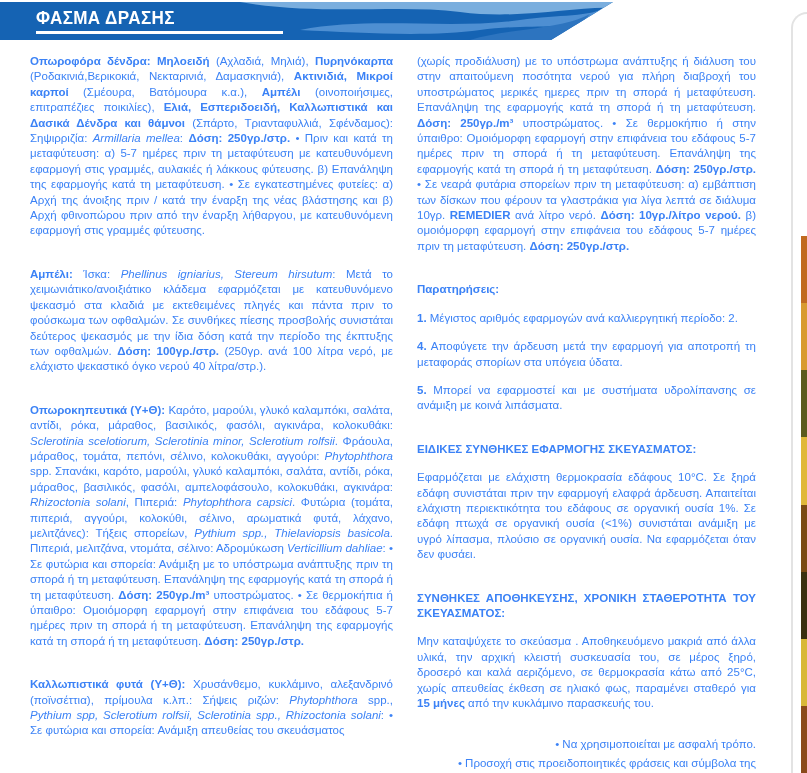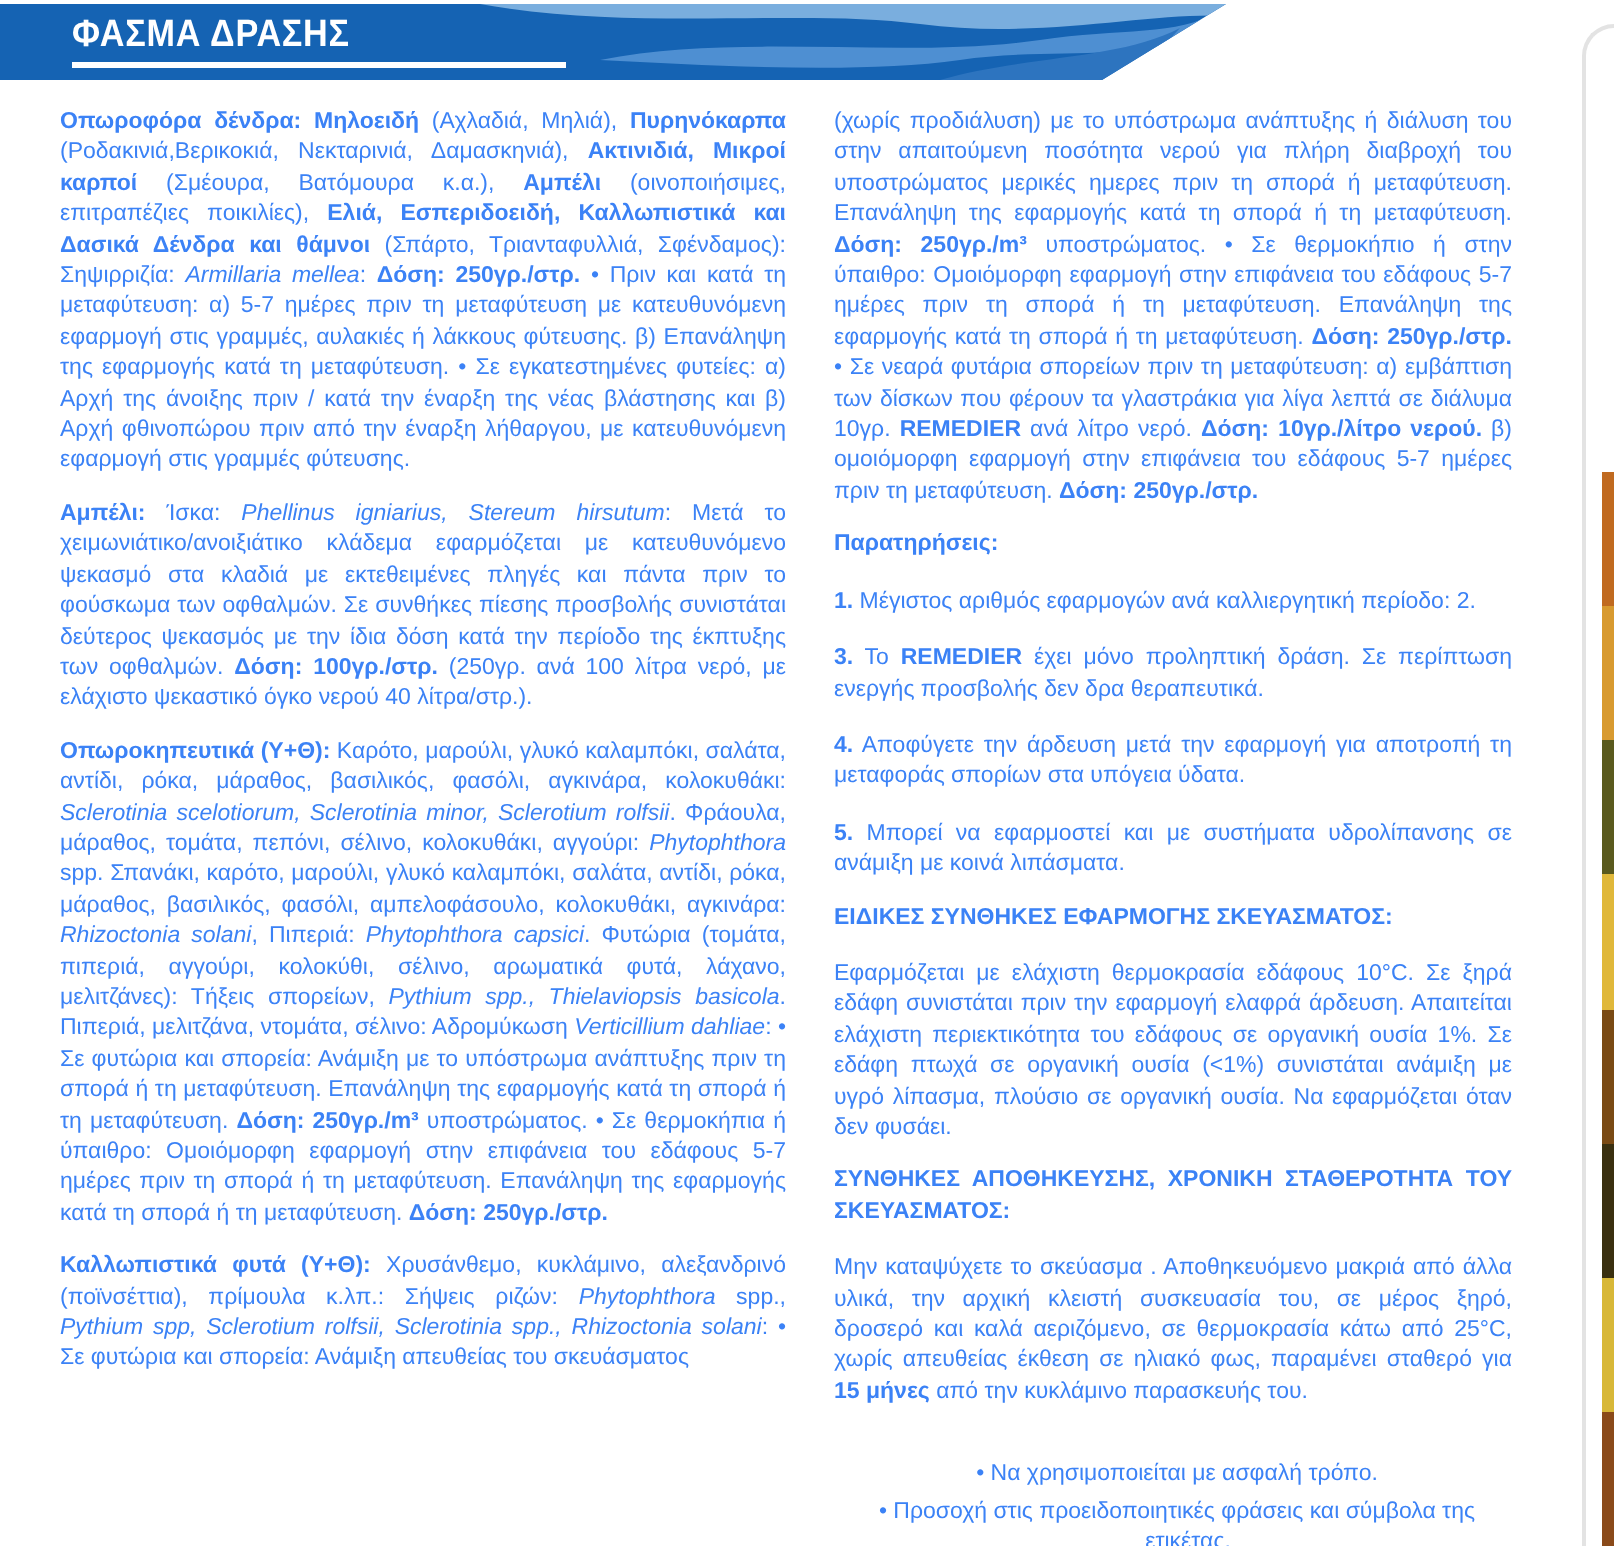--- a/index.html
+++ b/index.html
@@ -12,25 +12,25 @@
   .header svg{position:absolute;top:0;left:0;display:block}
   .title{position:absolute;left:36px;top:7px;color:#ffffff;font-size:19px;font-weight:bold;
          letter-spacing:.4px;transform:scaleX(.9);transform-origin:left center;white-space:nowrap}
   .title-underline{position:absolute;left:36px;top:31px;width:247px;height:2.5px;background:#ffffff}
 
   
   .cols{position:absolute;left:30px;top:54px;width:752px;display:flex;gap:24px;color:#3b82f6}
   .col{font-size:11.5px;line-height:15.4px}
   .col-left{flex:0 0 363px;width:363px}
   .col-right{flex:1;padding-right:26px}
-  .para{text-align:justify;margin-top:11px}
+  .para{text-align:justify;margin-top:28px}
   .para:first-child{margin-top:0}
   .para.tight{margin-top:13px}
   .para.gap{margin-top:26px}
-  .para.bullet{text-align:center;padding-left:15px;text-indent:-11px;margin-top:3px}
+  .para.bullet{text-align:right;padding-left:15px;text-indent:-11px;margin-top:3px}
   .para.bullet.gap{margin-top:26px}
   .b{font-weight:bold}
   .i{font-style:italic}
 
   
   .adjacent-border{position:absolute;left:791px;top:12px;width:30px;height:761px;
          border-left:2px solid #e3e3e3;border-top:2px solid #e3e3e3;border-top-left-radius:16px}
   .photo-sliver{position:absolute;left:801px;top:236px;width:6px;height:537px;
          display:flex;flex-direction:column;overflow:hidden}
   .photo-sliver div{flex:1}
@@ -62,21 +62,20 @@
     <div class="col col-left">
         <div class="para"><span class="b">Οπωροφόρα δένδρα: Μηλοειδή</span><span> (Αχλαδιά, Μηλιά), </span><span class="b">Πυρηνόκαρπα</span><span> (Ροδακινιά,Βερικοκιά, Νεκταρινιά, Δαμασκηνιά), </span><span class="b">Ακτινιδιά, Μικροί καρποί</span><span> (Σμέουρα, Βατόμουρα κ.α.), </span><span class="b">Αμπέλι</span><span> (οινοποιήσιμες, επιτραπέζιες ποικιλίες), </span><span class="b">Ελιά, Εσπεριδοειδή, Καλλωπιστικά και Δασικά Δένδρα και θάμνοι</span><span> (Σπάρτο, Τριανταφυλλιά, Σφένδαμος): Σηψιρριζία: </span><span class="i">Armillaria mellea</span><span>: </span><span class="b">Δόση: 250γρ./στρ.</span><span> • Πριν και κατά τη μεταφύτευση: α) 5-7 ημέρες πριν τη μεταφύτευση με κατευθυνόμενη εφαρμογή στις γραμμές, αυλακιές ή λάκκους φύτευσης. β) Επανάληψη της εφαρμογής κατά τη μεταφύτευση. • Σε εγκατεστημένες φυτείες: α) Αρχή της άνοιξης πριν / κατά την έναρξη της νέας βλάστησης και β) Αρχή φθινοπώρου πριν από την έναρξη λήθαργου, με κατευθυνόμενη εφαρμογή στις γραμμές φύτευσης.</span></div>
         <div class="para"><span class="b">Αμπέλι:</span><span> Ίσκα: </span><span class="i">Phellinus igniarius, Stereum hirsutum</span><span>: Μετά το χειμωνιάτικο/ανοιξιάτικο κλάδεμα εφαρμόζεται με κατευθυνόμενο ψεκασμό στα κλαδιά με εκτεθειμένες πληγές και πάντα πριν το φούσκωμα των οφθαλμών. Σε συνθήκες πίεσης προσβολής συνιστάται δεύτερος ψεκασμός με την ίδια δόση κατά την περίοδο της έκπτυξης των οφθαλμών. </span><span class="b">Δόση: 100γρ./στρ.</span><span> (250γρ. ανά 100 λίτρα νερό, με ελάχιστο ψεκαστικό όγκο νερού 40 λίτρα/στρ.).</span></div>
         <div class="para"><span class="b">Οπωροκηπευτικά (Υ+Θ):</span><span> Καρότο, μαρούλι, γλυκό καλαμπόκι, σαλάτα, αντίδι, ρόκα, μάραθος, βασιλικός, φασόλι, αγκινάρα, κολοκυθάκι: </span><span class="i">Sclerotinia scelotiorum, Sclerotinia minor, Sclerotium rolfsii</span><span>. Φράουλα, μάραθος, τομάτα, πεπόνι, σέλινο, κολοκυθάκι, αγγούρι: </span><span class="i">Phytophthora</span><span> spp. Σπανάκι, καρότο, μαρούλι, γλυκό καλαμπόκι, σαλάτα, αντίδι, ρόκα, μάραθος, βασιλικός, φασόλι, αμπελοφάσουλο, κολοκυθάκι, αγκινάρα: </span><span class="i">Rhizoctonia solani</span><span>, Πιπεριά: </span><span class="i">Phytophthora capsici</span><span>. Φυτώρια (τομάτα, πιπεριά, αγγούρι, κολοκύθι, σέλινο, αρωματικά φυτά, λάχανο, μελιτζάνες): Τήξεις σπορείων, </span><span class="i">Pythium spp., Thielaviopsis basicola</span><span>. Πιπεριά, μελιτζάνα, ντομάτα, σέλινο: Αδρομύκωση </span><span class="i">Verticillium dahliae</span><span>: • Σε φυτώρια και σπορεία: Ανάμιξη με το υπόστρωμα ανάπτυξης πριν τη σπορά ή τη μεταφύτευση. Επανάληψη της εφαρμογής κατά τη σπορά ή τη μεταφύτευση. </span><span class="b">Δόση: 250γρ./m³</span><span> υποστρώματος. • Σε θερμοκήπια ή ύπαιθρο: Ομοιόμορφη εφαρμογή στην επιφάνεια του εδάφους 5-7 ημέρες πριν τη σπορά ή τη μεταφύτευση. Επανάληψη της εφαρμογής κατά τη σπορά ή τη μεταφύτευση. </span><span class="b">Δόση: 250γρ./στρ.</span></div>
         <div class="para"><span class="b">Καλλωπιστικά φυτά (Υ+Θ):</span><span> Χρυσάνθεμο, κυκλάμινο, αλεξανδρινό (ποϊνσέττια), πρίμουλα κ.λπ.: Σήψεις ριζών: </span><span class="i">Phytophthora</span><span> spp., </span><span class="i">Pythium spp, Sclerotium rolfsii, Sclerotinia spp., Rhizoctonia solani</span><span>: • Σε φυτώρια και σπορεία: Ανάμιξη απευθείας του σκευάσματος</span></div>
       </div>
     <div class="col col-right">
         <div class="para"><span>(χωρίς προδιάλυση) με το υπόστρωμα ανάπτυξης ή διάλυση του στην απαιτούμενη ποσότητα νερού για πλήρη διαβροχή του υποστρώματος μερικές ημερες πριν τη σπορά ή μεταφύτευση. Επανάληψη της εφαρμογής κατά τη σπορά ή τη μεταφύτευση. </span><span class="b">Δόση: 250γρ./m³</span><span> υποστρώματος. • Σε θερμοκήπιο ή στην ύπαιθρο: Ομοιόμορφη εφαρμογή στην επιφάνεια του εδάφους 5-7 ημέρες πριν τη σπορά ή τη μεταφύτευση. Επανάληψη της εφαρμογής κατά τη σπορά ή τη μεταφύτευση. </span><span class="b">Δόση: 250γρ./στρ.</span><span> • Σε νεαρά φυτάρια σπορείων πριν τη μεταφύτευση:  α) εμβάπτιση των δίσκων που φέρουν τα γλαστράκια για λίγα λεπτά σε διάλυμα 10γρ. </span><span class="b">REMEDIER</span><span> ανά λίτρο νερό. </span><span class="b">Δόση: 10γρ./λίτρο νερού.</span><span> β) ομοιόμορφη εφαρμογή στην επιφάνεια του εδάφους 5-7 ημέρες πριν τη μεταφύτευση. </span><span class="b">Δόση: 250γρ./στρ.</span></div>
         <div class="para"><span class="b">Παρατηρήσεις:</span></div>
         <div class="para tight"><span class="b">1.</span><span> Μέγιστος αριθμός εφαρμογών ανά καλλιεργητική περίοδο: 2.</span></div>
-        <div class="para tight"><span class="b">3.</span><span> Το </span><span class="b">REMEDIER</span><span> έχει μόνο προληπτική δράση. Σε περίπτωση ενεργής προσβολής δεν δρα θεραπευτικά.</span></div>
         <div class="para tight"><span class="b">4.</span><span> Αποφύγετε την άρδευση μετά την εφαρμογή για αποτροπή τη μεταφοράς σπορίων στα υπόγεια ύδατα.</span></div>
         <div class="para tight"><span class="b">5.</span><span> Μπορεί να εφαρμοστεί και με συστήματα υδρολίπανσης σε ανάμιξη με κοινά λιπάσματα.</span></div>
         <div class="para"><span class="b">ΕΙΔΙΚΕΣ ΣΥΝΘΗΚΕΣ ΕΦΑΡΜΟΓΗΣ ΣΚΕΥΑΣΜΑΤΟΣ:</span></div>
         <div class="para tight"><span>Εφαρμόζεται με ελάχιστη θερμοκρασία εδάφους 10°C. Σε ξηρά εδάφη συνιστάται πριν την εφαρμογή ελαφρά άρδευση. Απαιτείται ελάχιστη περιεκτικότητα του εδάφους σε οργανική ουσία 1%. Σε εδάφη πτωχά σε οργανική ουσία (&lt;1%) συνιστάται ανάμιξη με υγρό λίπασμα, πλούσιο σε οργανική ουσία. Να εφαρμόζεται όταν δεν φυσάει.</span></div>
         <div class="para"><span class="b">ΣΥΝΘΗΚΕΣ ΑΠΟΘΗΚΕΥΣΗΣ, ΧΡΟΝΙΚΗ ΣΤΑΘΕΡΟΤΗΤΑ ΤΟΥ ΣΚΕΥΑΣΜΑΤΟΣ:</span></div>
         <div class="para tight"><span>Μην καταψύχετε το σκεύασμα . Αποθηκευόμενο μακριά από άλλα υλικά, την αρχική κλειστή συσκευασία του, σε μέρος ξηρό, δροσερό και καλά αεριζόμενο, σε θερμοκρασία κάτω από 25°C, χωρίς απευθείας έκθεση σε ηλιακό φως, παραμένει σταθερό για </span><span class="b">15 μήνες</span><span> από την κυκλάμινο παρασκευής του.</span></div>
         <div class="para bullet gap"><span>• Να χρησιμοποιείται με ασφαλή τρόπο.</span></div>
         <div class="para bullet"><span>• Προσοχή στις προειδοποιητικές φράσεις και σύμβολα της ετικέτας.</span></div>
         <div class="para bullet"><span>• Να διαβάζετε πάντα την ετικέτα του προϊόντος πριν από τη χρήση.</span></div>
       </div>

